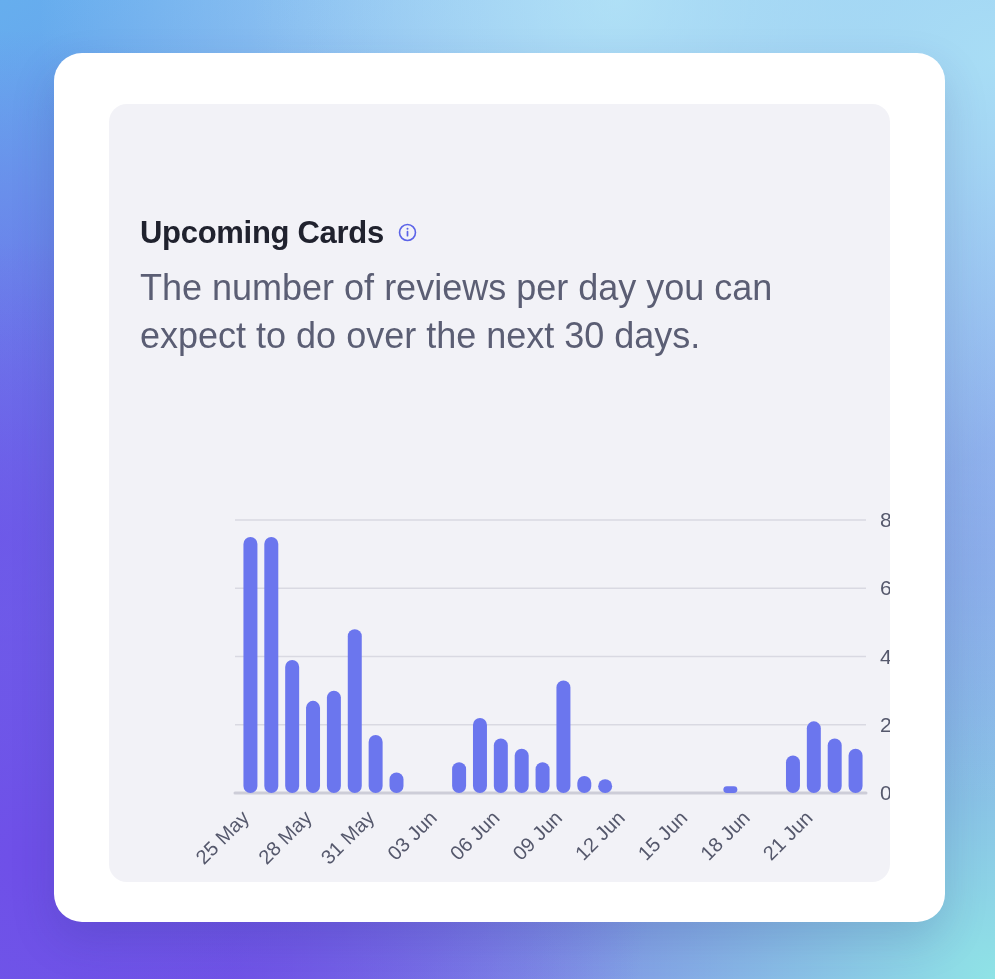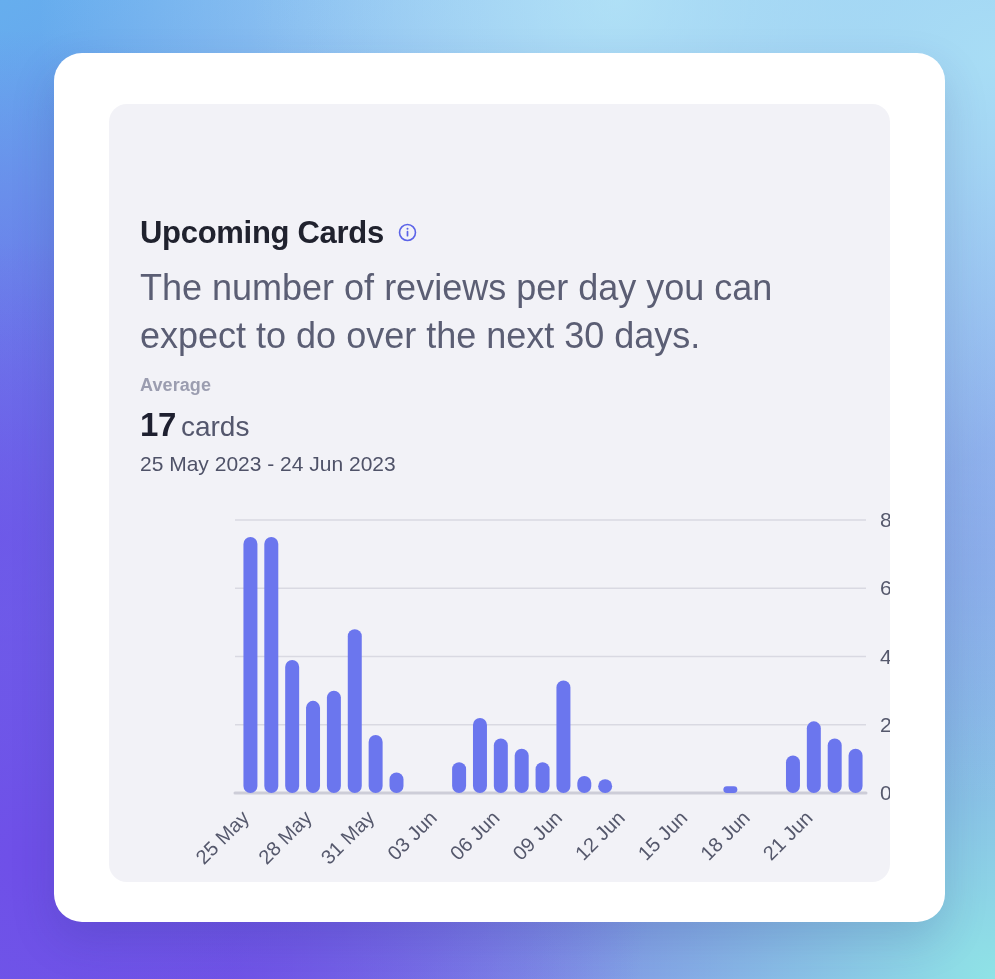--- a/index.html
+++ b/index.html
@@ -175,27 +175,20 @@
             <svg width="19" height="19" viewBox="0 0 20 20" aria-hidden="true">
               <circle cx="10" cy="10" r="8.4" fill="none" stroke="#5b63e8" stroke-width="1.7"></circle>
               <circle cx="10" cy="6.0" r="1.05" fill="#5b63e8"></circle>
               <rect x="9.1" y="8.2" width="1.8" height="6.1" rx="0.9" fill="#5b63e8"></rect>
             </svg>
           </span>
         </div>
         <p class="panel-desc">The number of reviews per day you can expect to do over the next 30 days.</p>
       </div>
 
-      <div class="stats">
-        <div class="stats-label">Average</div>
-        <div class="stats-value-row">
-          <span class="stats-number">17</span><span class="stats-unit">cards</span>
-        </div>
-        <div class="stats-range">25 May 2023 - 24 Jun 2023</div>
-      </div>
 
       <div class="chart">
         <svg class="chart-svg" id="chart-svg" width="781" height="778" viewBox="0 0 781 778">
             <text x="771" y="696" class="y-tick-label">0</text>
             <line x1="126" y1="620.75" x2="757" y2="620.75" class="grid-line"></line>
             <text x="771" y="627.75" class="y-tick-label">20</text>
             <line x1="126" y1="552.5" x2="757" y2="552.5" class="grid-line"></line>
             <text x="771" y="559.5" class="y-tick-label">40</text>
             <line x1="126" y1="484.25" x2="757" y2="484.25" class="grid-line"></line>
             <text x="771" y="491.25" class="y-tick-label">60</text>

